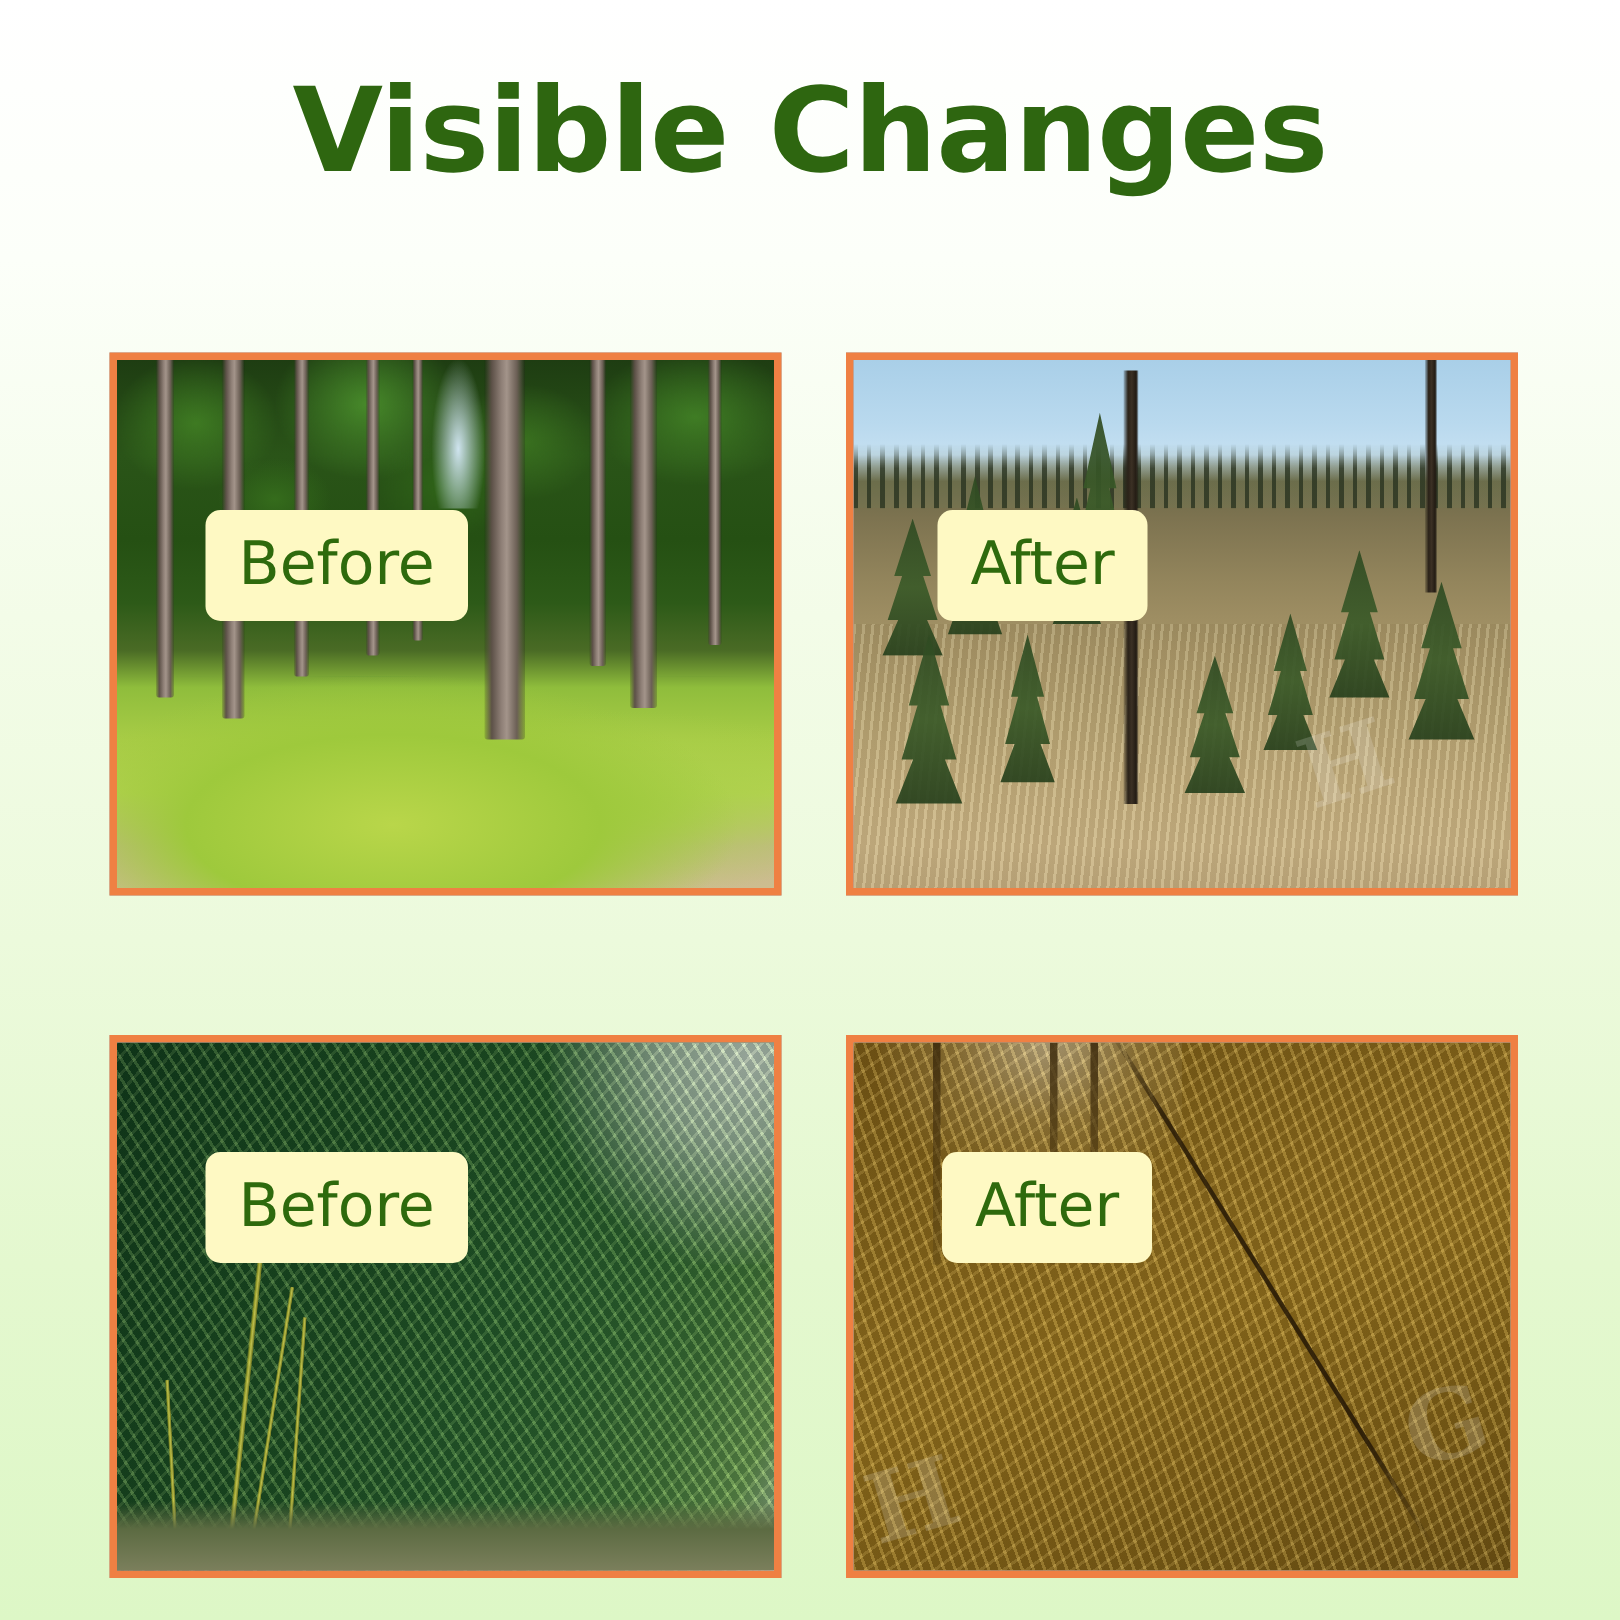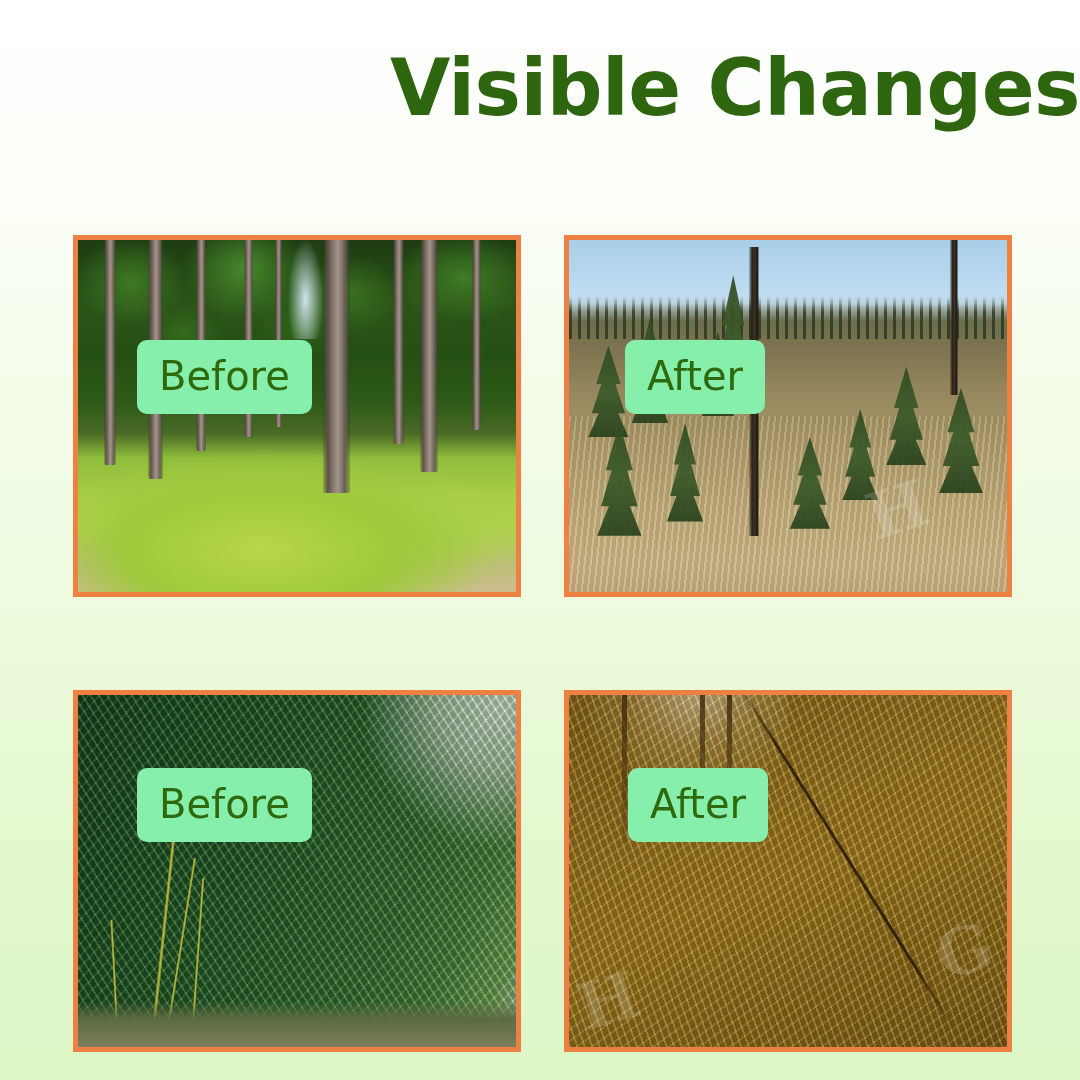--- a/index.html
+++ b/index.html
@@ -21,21 +21,21 @@
                  #ddf7c6 100%);
     position: relative;
   }
 
   
   .title-block {
     position: absolute;
     top: 46px;
     left: 0;
     width: 1080px;
-    text-align: right;
+    text-align: center;
   }
   .title-line {
     font-size: 78px;
     font-weight: 700;
     line-height: 1.08;
     letter-spacing: -0.5px;
     color: #2e6610;
     white-space: nowrap;
   }
 
@@ -211,21 +211,21 @@
     font-size: 64px;
     font-weight: 700;
     letter-spacing: 2px;
     pointer-events: none;
     font-family: "DejaVu Serif", "Liberation Serif", serif;
   }
 
   
   .badge {
     position: absolute;
-    background: #86efac;
+    background: #fef9c3;
     color: #2e6a0d;
     font-size: 40px;
     line-height: 1;
     padding: 16px 22px 18px;
     border-radius: 10px;
     white-space: nowrap;
     z-index: 5;
   }
   .badge.b-tl { left: 137px;  top: 340px; }
   .badge.b-tr { left: 625px;  top: 340px; }

